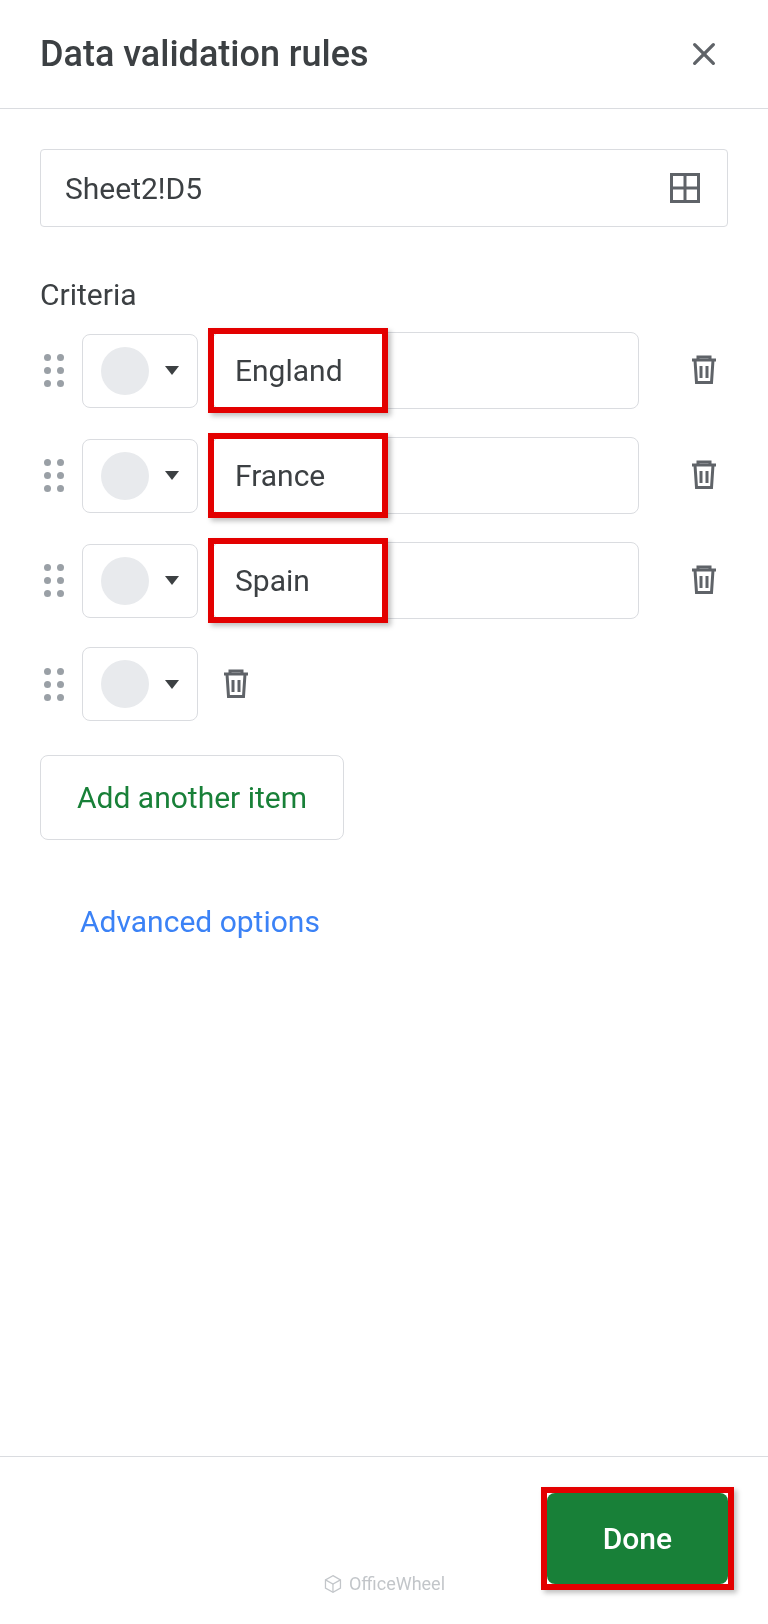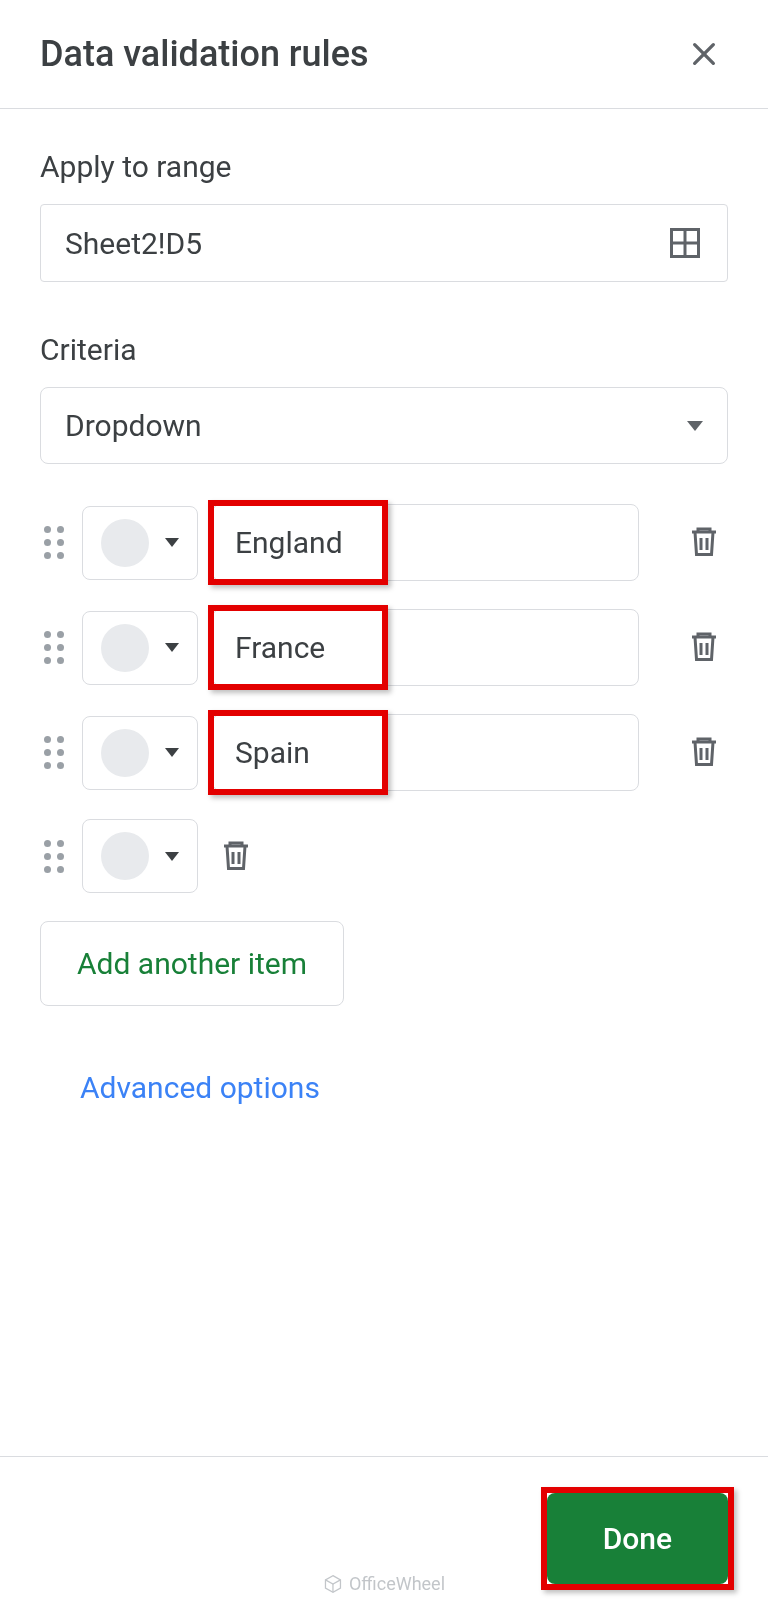--- a/index.html
+++ b/index.html
@@ -166,20 +166,21 @@
       display: inline-block;
       border: 1px solid #dadce0;
       border-radius: 8px;
       padding: 24px 36px;
       font-size: 30px;
       color: #188038;
       background: #fff;
       cursor: pointer;
       font-family: inherit;
       margin-bottom: 50px;
+      margin-top: 6px;
     }
     .adv-options {
       font-size: 30px;
       color: #3b82f6;
       cursor: pointer;
       padding: 14px 0;
       margin-left: 40px;
     }
     .footer {
       border-top: 1px solid #dadce0;
@@ -252,37 +253,32 @@
     <button class="close-btn">
       <svg width="32" height="32" viewBox="0 0 24 24" fill="none" stroke="#5f6368" stroke-width="2.5" stroke-linecap="round">
         <line x1="5" y1="5" x2="19" y2="19"></line>
         <line x1="19" y1="5" x2="5" y2="19"></line>
       </svg>
     </button>
   </div>
 
   <div class="content">
 
-    <div class="section-label">Apply to range</div>
     <div class="range-input-wrap">
       <input class="range-input" value="Sheet2!D5" style="">
       <span class="grid-icon">
         <svg width="36" height="36" viewBox="0 0 24 24" fill="none" stroke="#5f6368" stroke-width="2">
           <rect x="3" y="3" width="18" height="18"></rect>
           <line x1="3" y1="12" x2="21" y2="12"></line>
           <line x1="12" y1="3" x2="12" y2="21"></line>
         </svg>
       </span>
     </div>
 
     <div class="section-label">Criteria</div>
-    <div class="criteria-select">
-      <span class="criteria-text">Dropdown</span>
-      <span class="dropdown-caret"></span>
-    </div>
 
     <div id="options-container">
         <div class="option-row">
           <div class="drag-handle">
             <span></span>
             <span></span>
             <span></span>
             <span></span>
             <span></span>
             <span></span>

